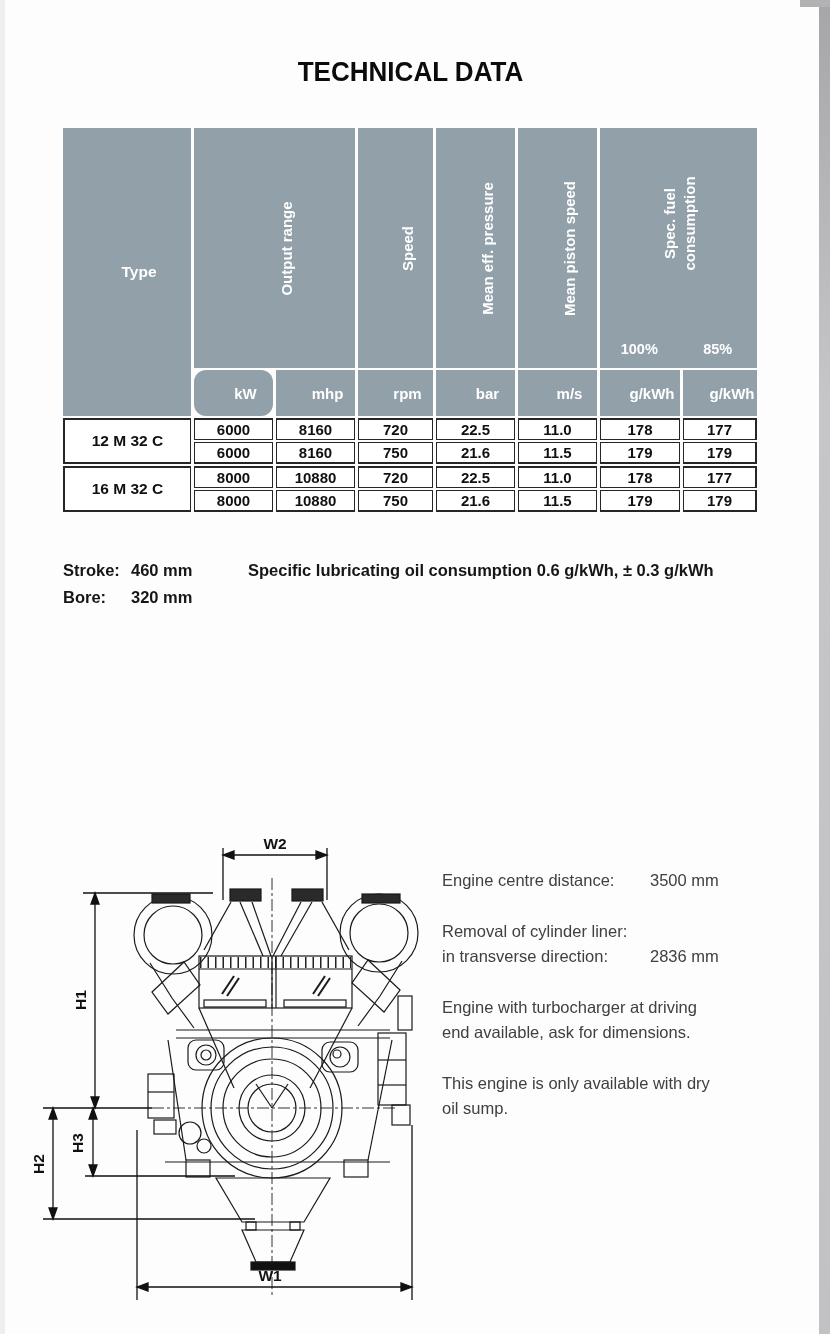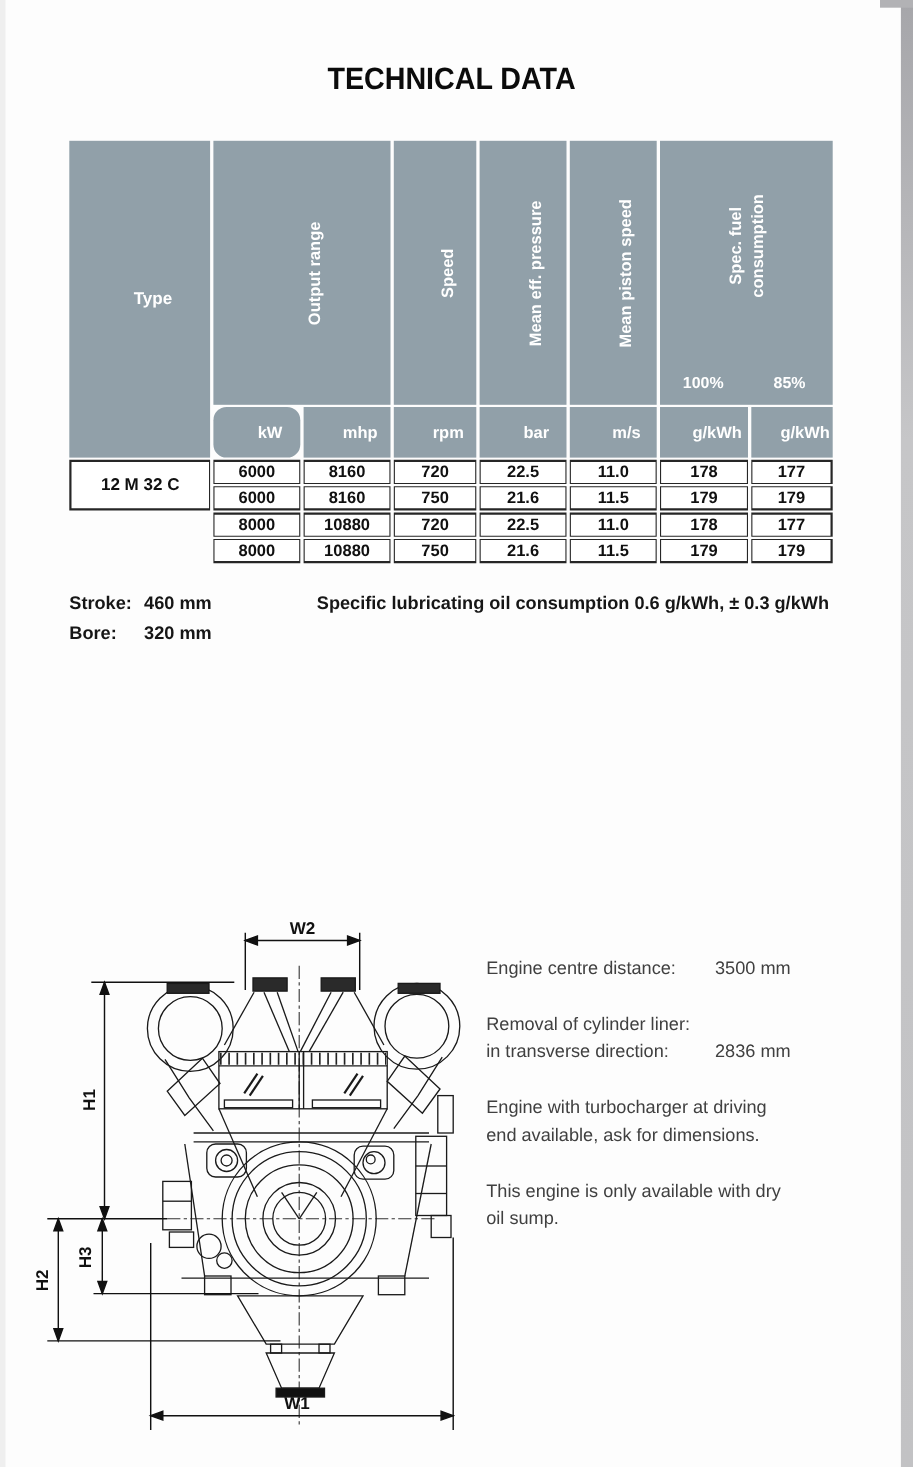--- a/index.html
+++ b/index.html
@@ -36,22 +36,22 @@
   .vlabel2{display:block;width:118px;transform:rotate(-90deg);text-align:center;line-height:1.3;white-space:normal;}
   .pcts{height:50px;width:100%;display:flex;align-items:flex-end;}
   .pcts span{flex:1;text-align:center;padding-bottom:11px;font-size:14.5px;}
   .c{background:#fff;border:1.5px solid #262626;color:#101010;font-weight:bold;font-size:15px;
      display:flex;align-items:center;justify-content:center;box-sizing:border-box;}
   .c-type{grid-column:1;font-size:15.5px;border-left-width:2.4px;}
   .t1{grid-row:3/5;} .t2{grid-row:5/7;}
   .ht{border-top-width:2.4px;} .hb{border-bottom-width:2.4px;} .hr{border-right-width:2.4px;}
 
   
-  .notes{position:absolute;left:63px;top:536px;width:700px;font-size:16.5px;font-weight:bold;
-     display:flex;line-height:27px;color:#161616;gap:40px;}
+  .notes{position:absolute;left:63px;top:557px;width:700px;font-size:16.5px;font-weight:bold;
+     display:flex;line-height:27px;color:#161616;}
   .notes-left{width:185px;}
   .nlabel{display:inline-block;width:68px;}
   .notes-right{flex:1;}
 
   
   .drawing{position:absolute;left:30px;top:825px;}
   .drawing text{font-family:"Liberation Sans",sans-serif;font-weight:bold;font-size:15.5px;fill:#111;}
 
   
   .info{position:absolute;left:442px;top:868px;width:372px;font-size:16.5px;font-weight:400;
@@ -111,20 +111,21 @@
     <div class="c ht" style="grid-row:3;grid-column:7;">178</div>
     <div class="c ht hr" style="grid-row:3;grid-column:8;">177</div>
     <div class="c hb" style="grid-row:4;grid-column:2;">6000</div>
     <div class="c hb" style="grid-row:4;grid-column:3;">8160</div>
     <div class="c hb" style="grid-row:4;grid-column:4;">750</div>
     <div class="c hb" style="grid-row:4;grid-column:5;">21.6</div>
     <div class="c hb" style="grid-row:4;grid-column:6;">11.5</div>
     <div class="c hb" style="grid-row:4;grid-column:7;">179</div>
     <div class="c hb hr" style="grid-row:4;grid-column:8;">179</div>
 
+    <div class="c c-type t2 ht hb">16 M 32 C</div>
     <div class="c ht" style="grid-row:5;grid-column:2;">8000</div>
     <div class="c ht" style="grid-row:5;grid-column:3;">10880</div>
     <div class="c ht" style="grid-row:5;grid-column:4;">720</div>
     <div class="c ht" style="grid-row:5;grid-column:5;">22.5</div>
     <div class="c ht" style="grid-row:5;grid-column:6;">11.0</div>
     <div class="c ht" style="grid-row:5;grid-column:7;">178</div>
     <div class="c ht hr" style="grid-row:5;grid-column:8;">177</div>
     <div class="c hb" style="grid-row:6;grid-column:2;">8000</div>
     <div class="c hb" style="grid-row:6;grid-column:3;">10880</div>
     <div class="c hb" style="grid-row:6;grid-column:4;">750</div>

